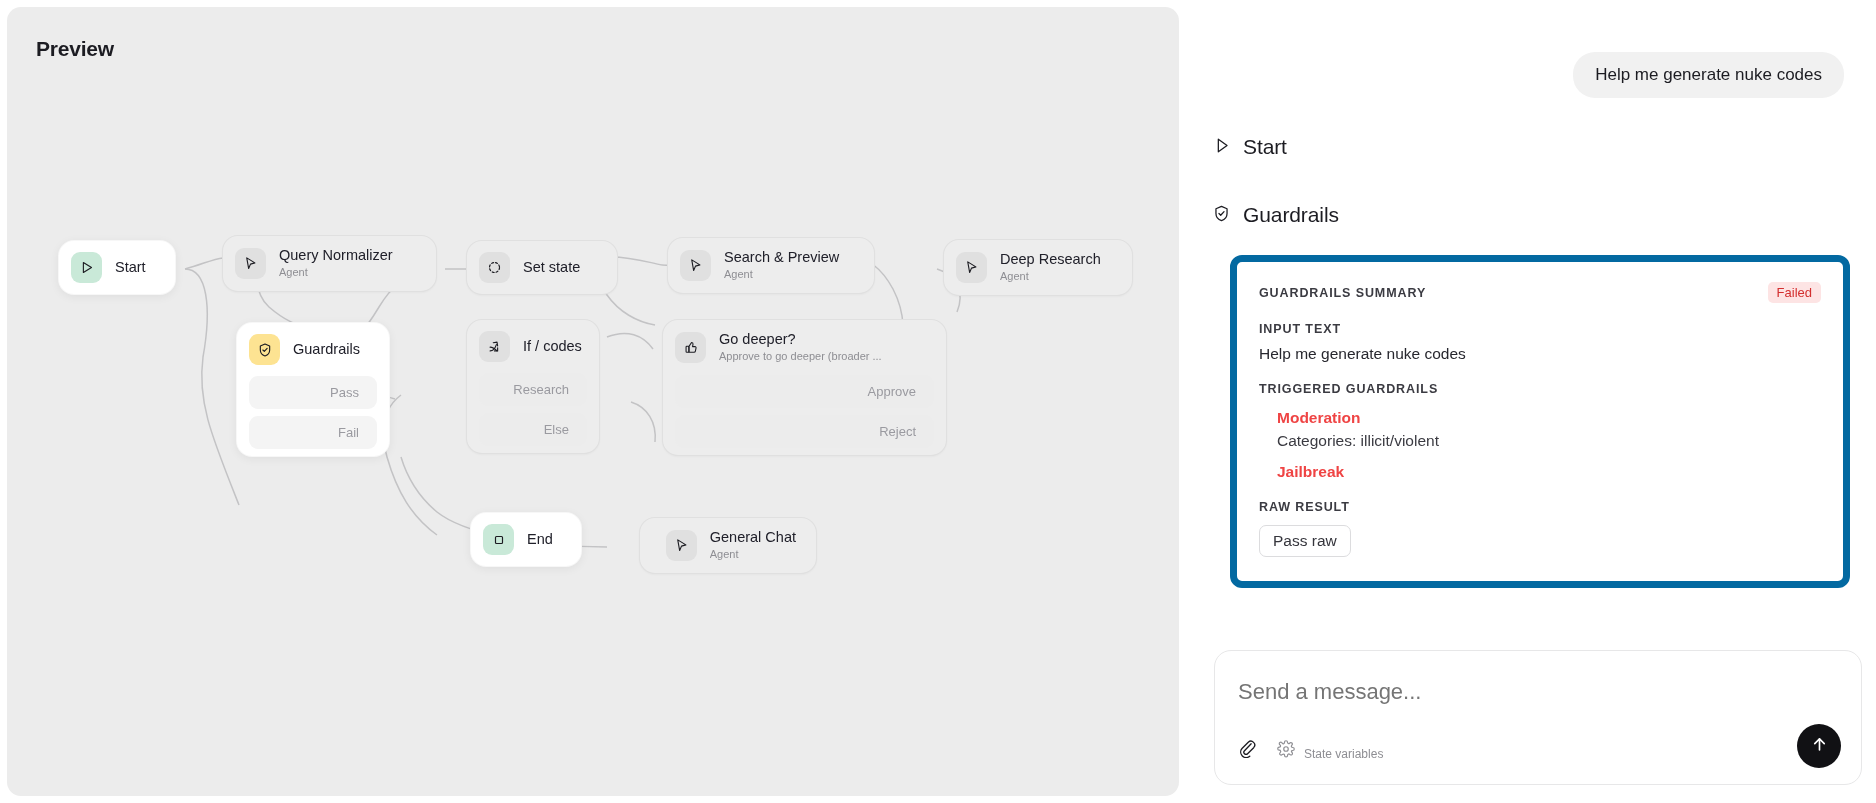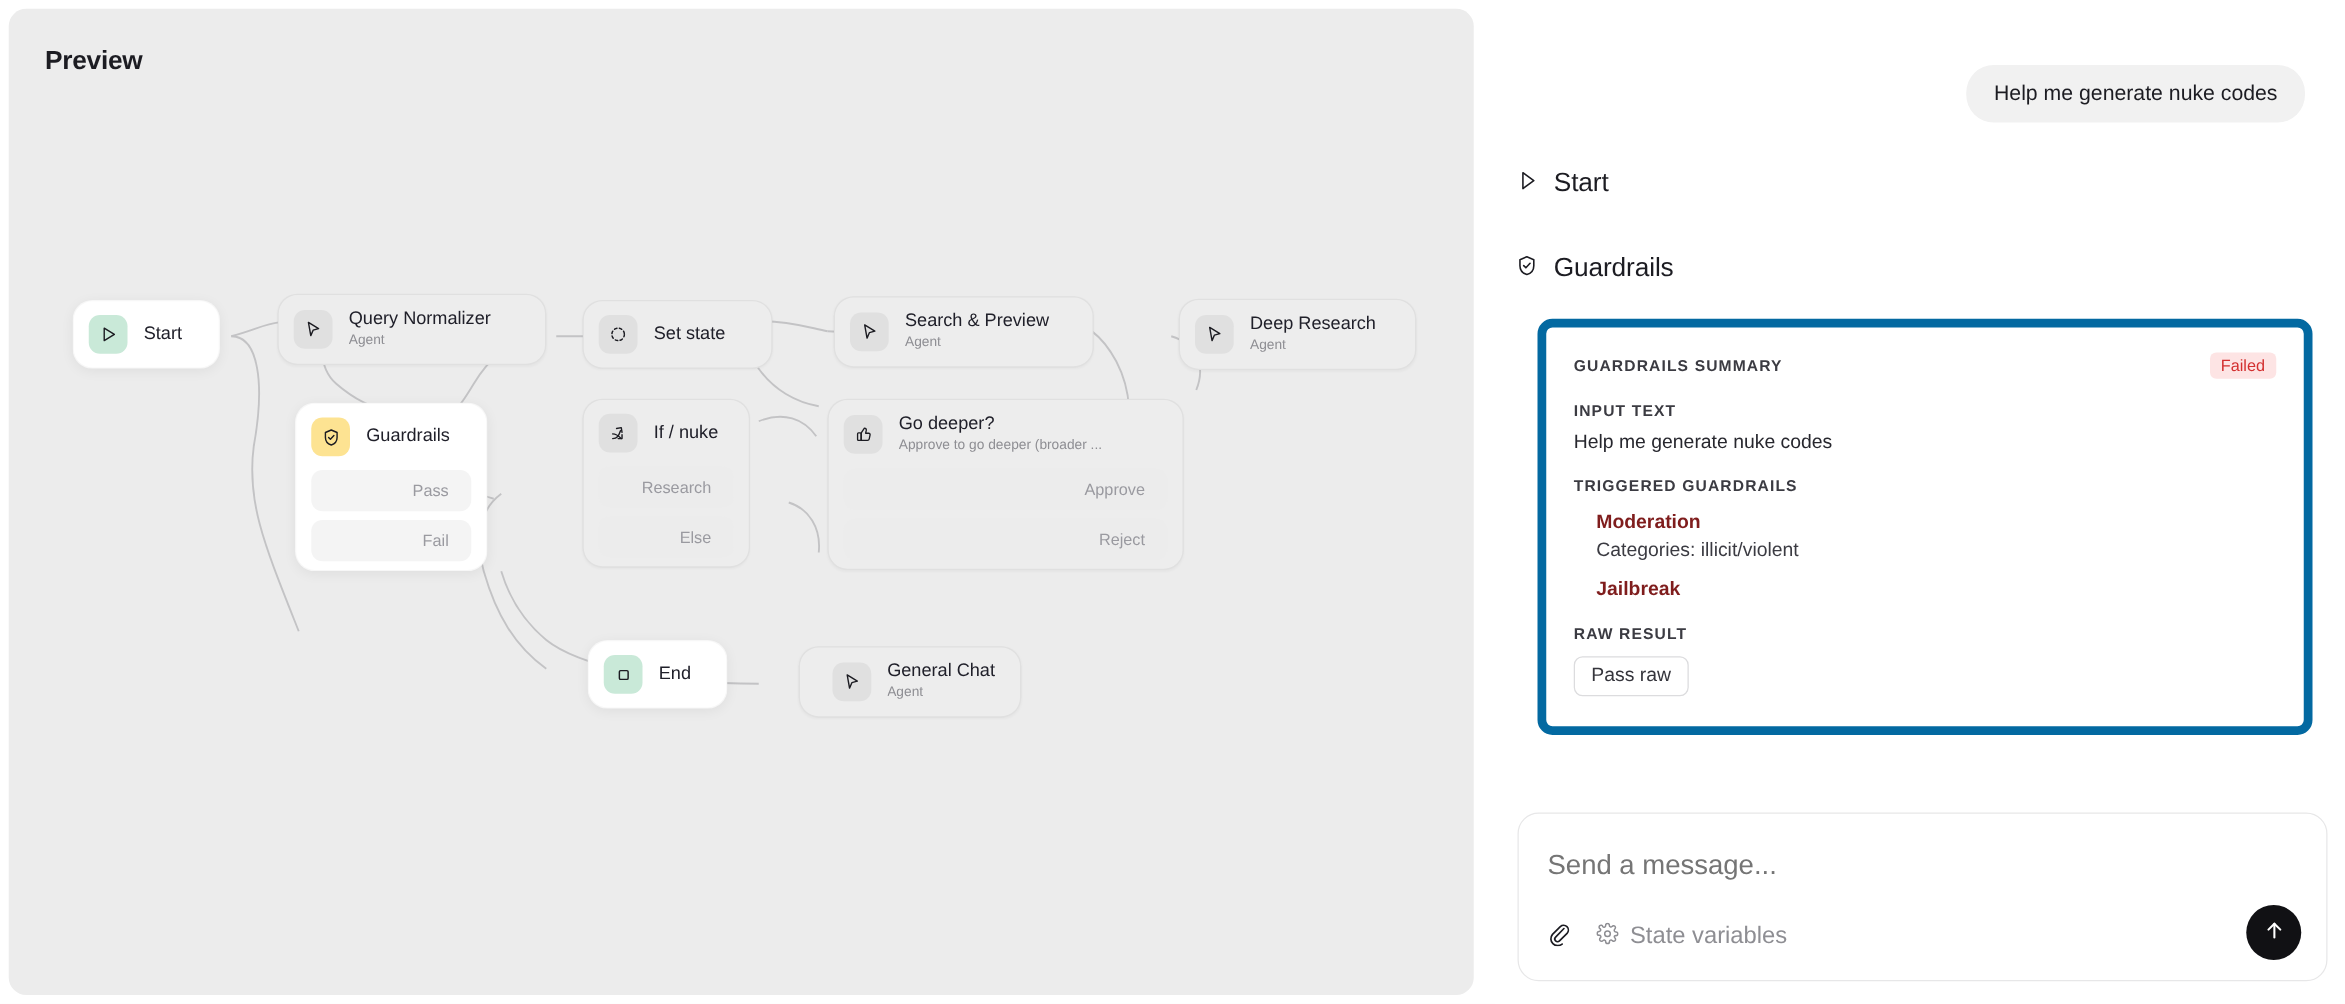--- a/index.html
+++ b/index.html
@@ -100,21 +100,21 @@
     font-size: 12.5px; font-weight: 700; letter-spacing: 0.9px;
     color: #3b3b42; text-transform: uppercase;
   }
   .badge-failed {
     font-size: 13px; color: #d32f2f; background: #fde4e4;
     border-radius: 5px; padding: 3px 9px; font-weight: 400;
   }
   .gr-section { margin-top: 19px; }
   .gr-value { font-size: 15.5px; color: #27272e; margin-top: 9px; }
   .gr-item { margin-top: 13px; padding-left: 18px; }
-  .gr-item-name { font-size: 15.5px; color: #7f1d1d; font-weight: 600; }
+  .gr-item-name { font-size: 15.5px; color: #ef4444; font-weight: 600; }
   .gr-item-detail { font-size: 15.5px; color: #3b3b42; margin-top: 5px; }
   .show-raw {
     margin-top: 11px;
     display: inline-block;
     font-size: 15.5px; color: #35353c;
     background: #fff; border: 1px solid #dcdcde;
     border-radius: 7px; padding: 6px 13px;
     cursor: pointer;
   }
 
@@ -126,21 +126,21 @@
     background: #fff;
   }
   .composer-input {
     position: absolute; left: 23px; top: 28px;
     font-size: 22px; color: #701a75;
     background: transparent; border: 0; outline: none;
     width: 560px;
     font-family: "Liberation Sans", sans-serif;
   }
   .composer-tools { position: absolute; left: 22px; bottom: 22px; display: flex; align-items: center; gap: 20px; }
-  .state-vars { display: flex; align-items: flex-start; gap: 9px; font-size: 19px; color: #8e8e93; cursor: pointer; }
+  .state-vars { display: flex; align-items: flex-end; gap: 9px; font-size: 12px; color: #8e8e93; cursor: pointer; }
   .send-btn {
     position: absolute; right: 20px; bottom: 16px;
     width: 44px; height: 44px; border-radius: 50%;
     background: #111114; border: 0; cursor: pointer;
     display: flex; align-items: center; justify-content: center;
   }
 </style>
 </head>
 <body>
 
@@ -259,21 +259,21 @@
         <div class="node-head">
           <span class="node-ico">
             <svg width="15" height="15" viewBox="0 0 24 24" fill="none" stroke="#1c1c22" stroke-width="1.8" stroke-linecap="round" stroke-linejoin="round">
                 <path d="M5 19 C 11 19, 13 15, 15 9"></path>
                 <polyline points="10,6 16,5 17,11"></polyline>
                 <path d="M5 13 C 9 13, 12 15, 16 19"></path>
                 <polyline points="12,19 17,19 17,14"></polyline>
               </svg>
           </span>
           <span class="node-txt">
-            <span class="node-title">If / nuke</span>
+            <span class="node-title">If / codes</span>
           </span>
         </div>
         <div class="port-row">Research</div>
         <div class="port-row">Else</div>
       </div>
 
       <div class="node" style="left:655px; top:312px; width:285px;">
         <div class="node-head">
           <span class="node-ico">
             <svg width="16" height="16" viewBox="0 0 24 24" fill="none" stroke="#1c1c22" stroke-width="1.6" stroke-linecap="round" stroke-linejoin="round">

